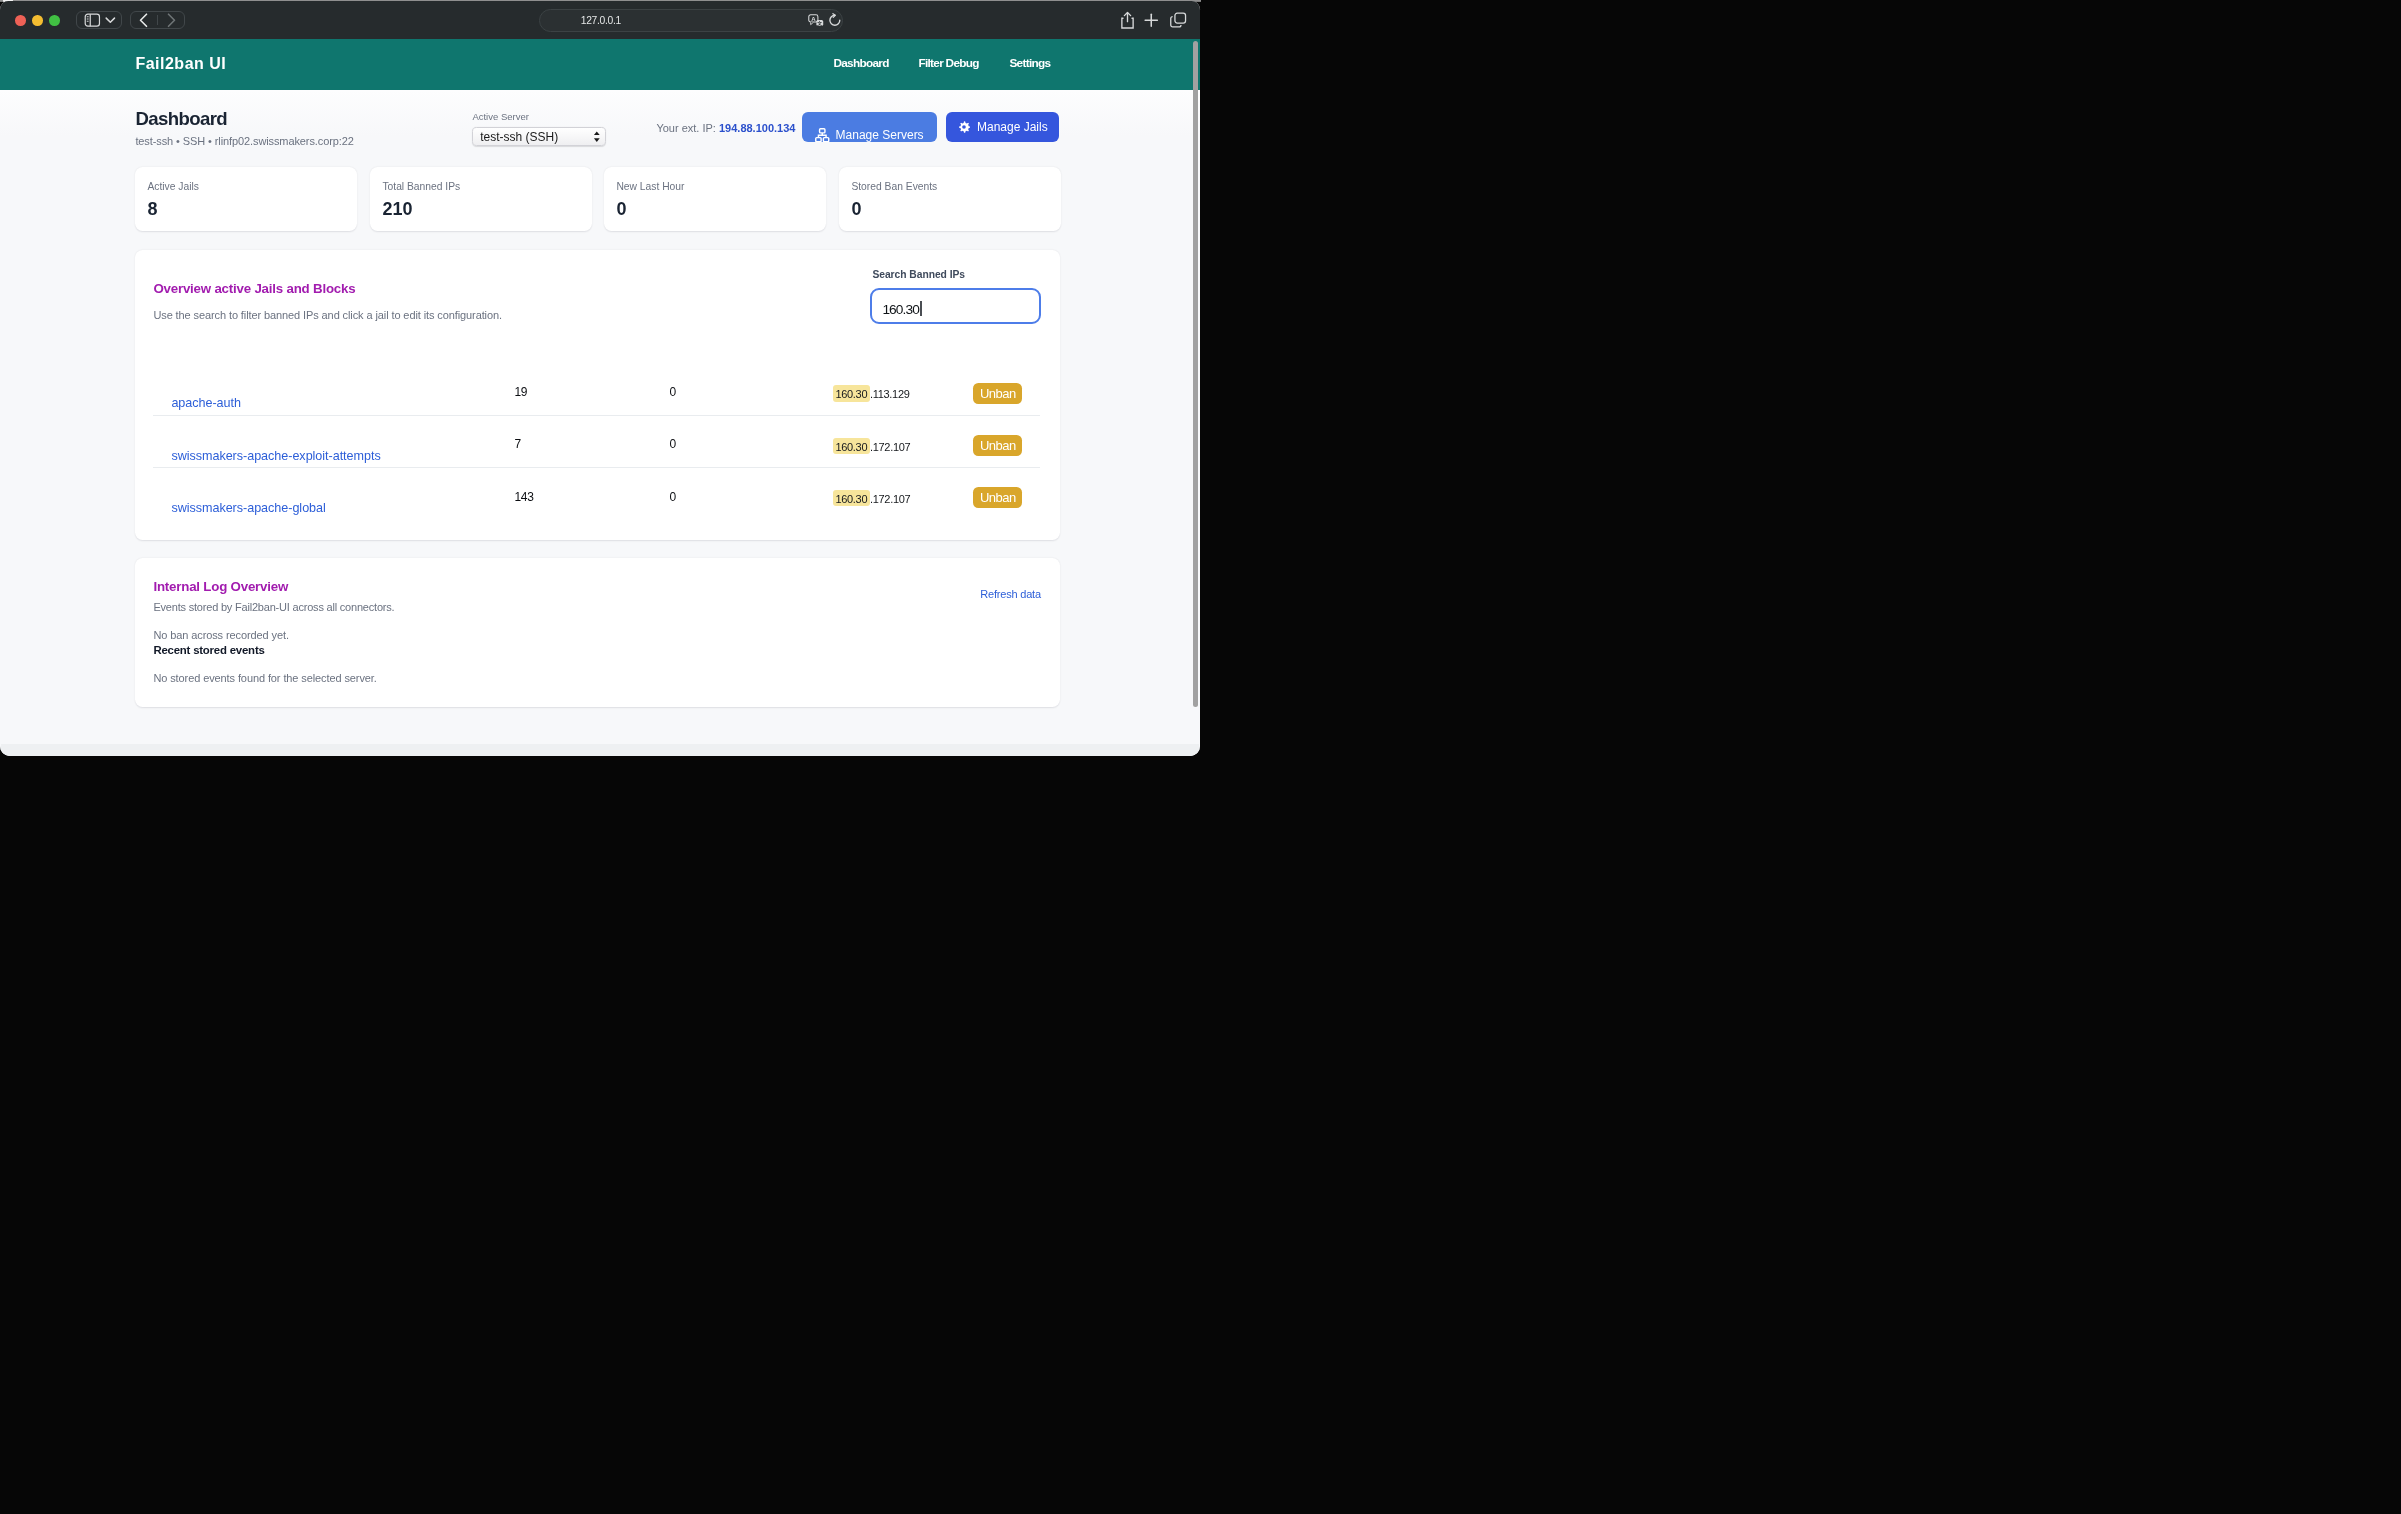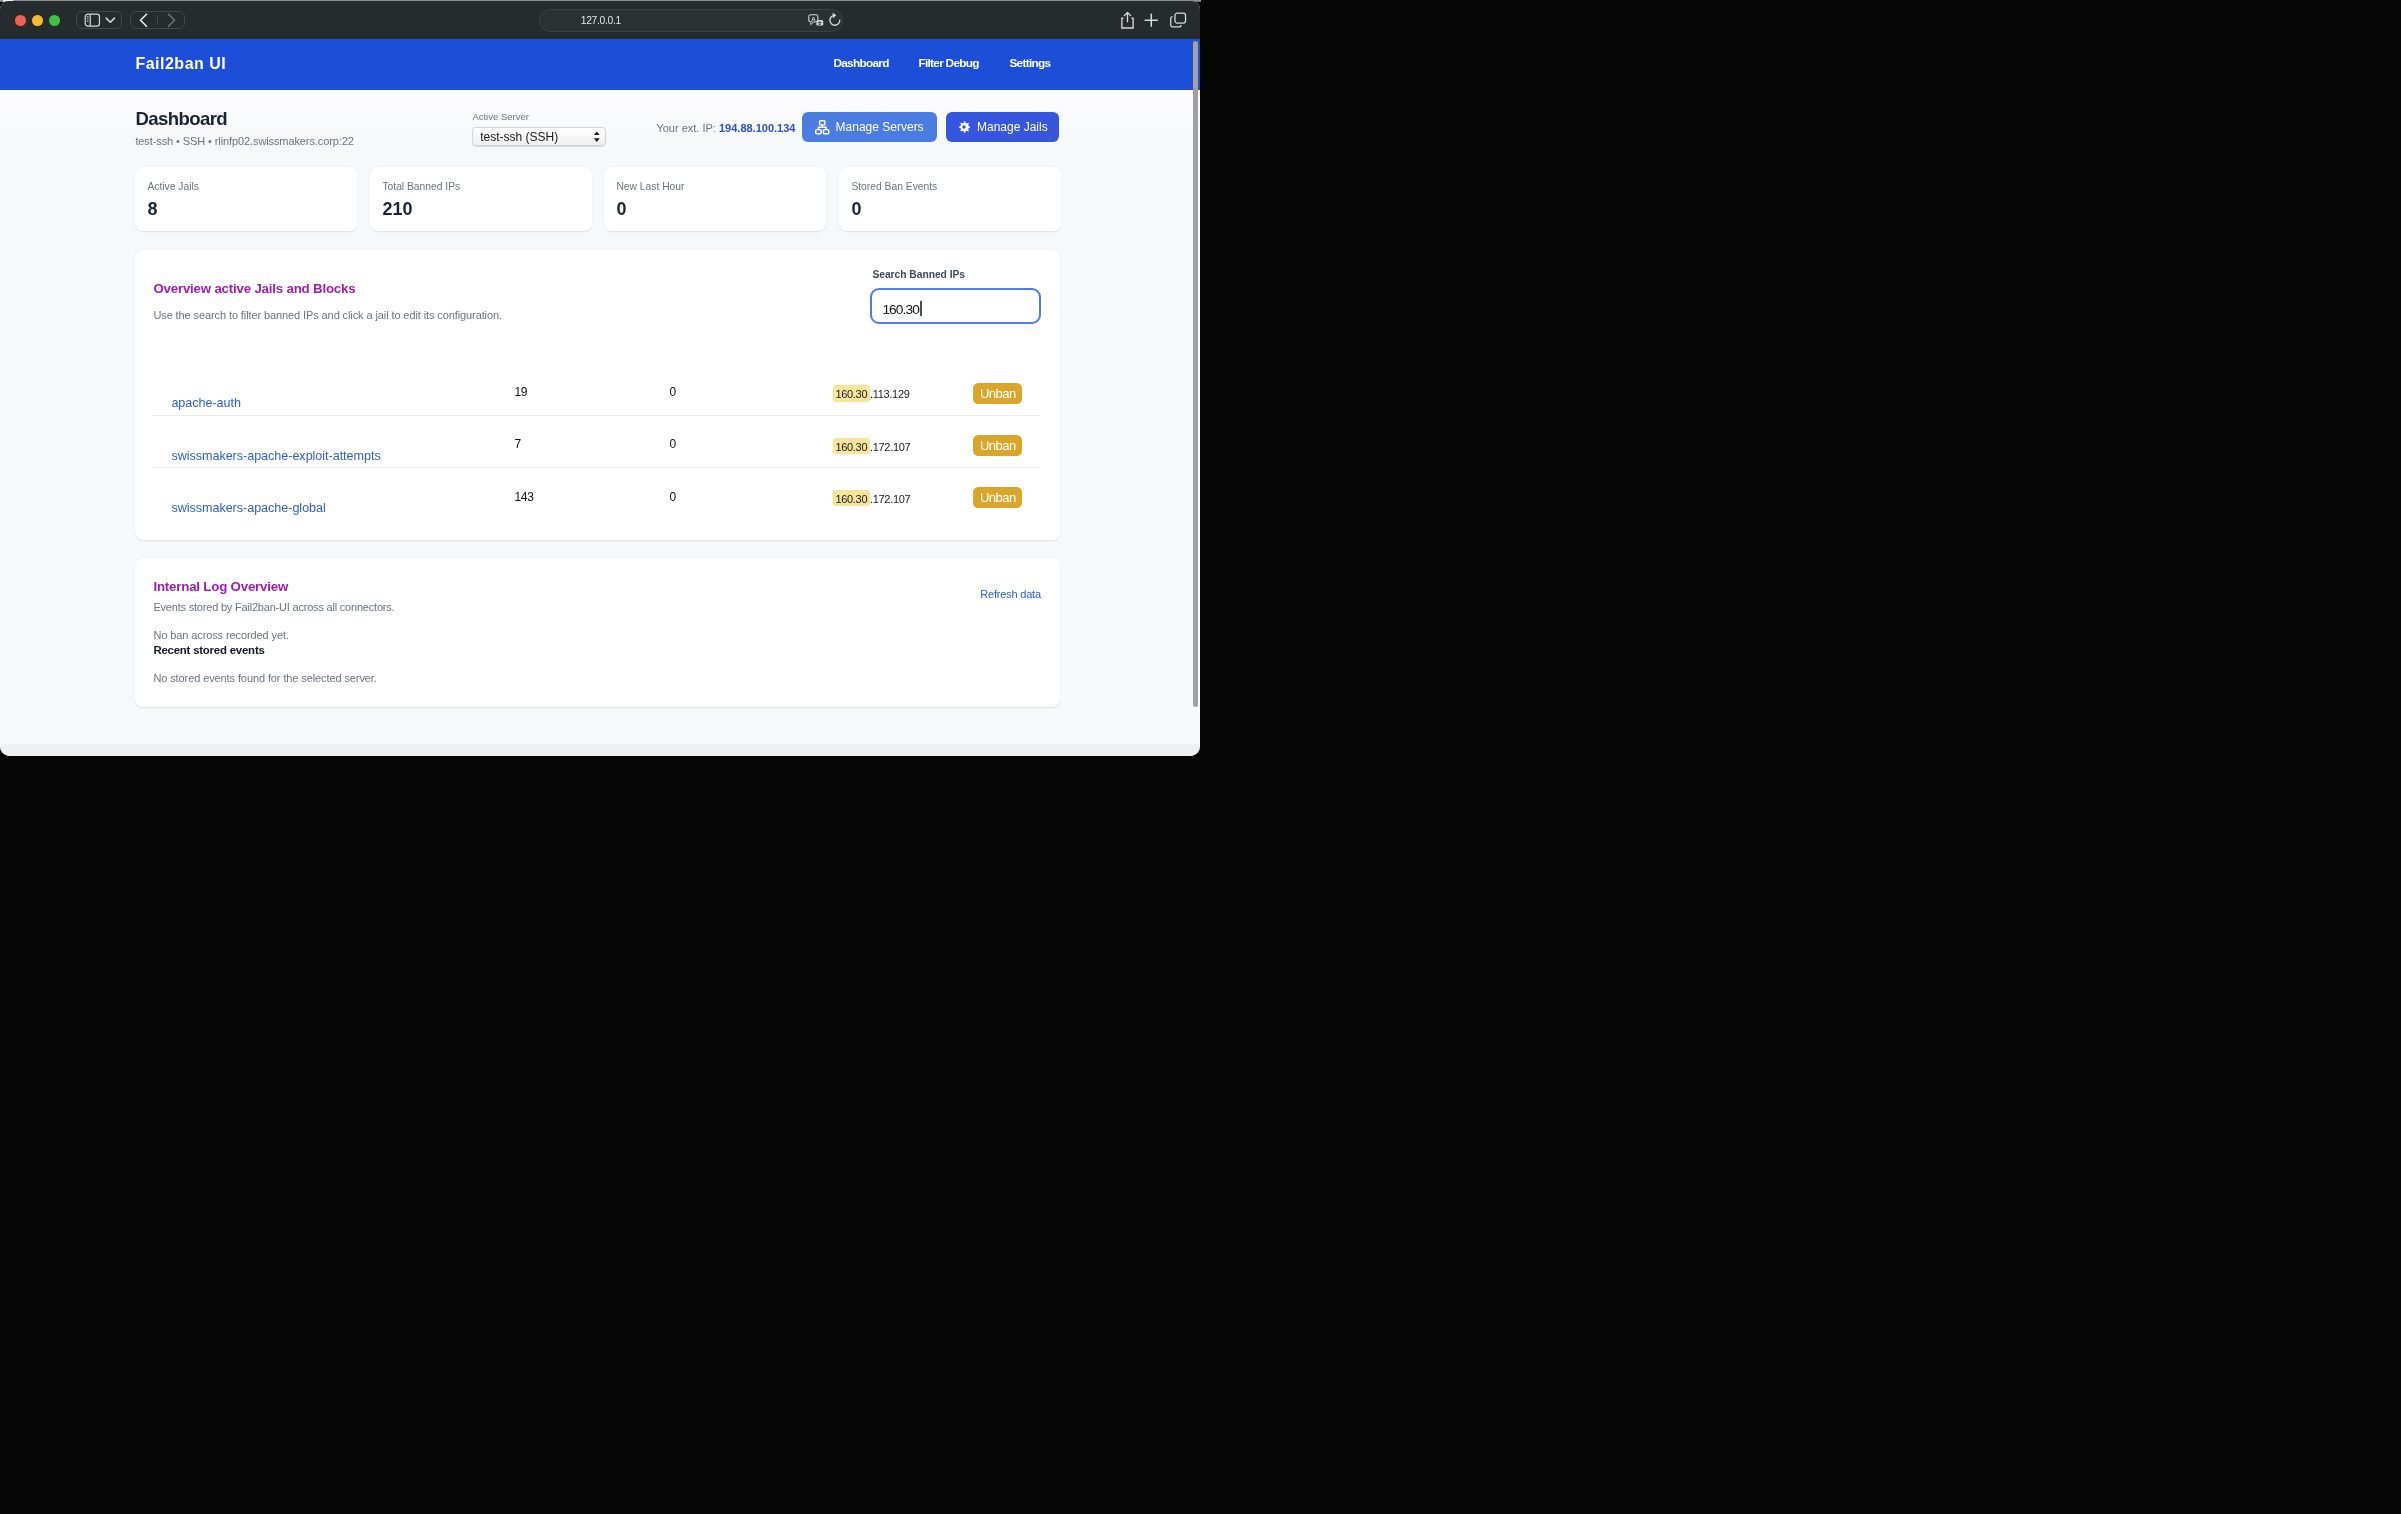--- a/index.html
+++ b/index.html
@@ -21,21 +21,21 @@
   #tl-grn   { left:49px;  background:#41c043; }
   .tbgroup { top:10.3px; height:18px; border:0.8px solid #41474a; border-radius:6px; }
   #grp-side { left:76px; width:46px; }
   #grp-nav  { left:130px; width:55px; }
   .tbico { stroke:#d7d9da; fill:none; stroke-width:1.6; }
   #urlbar { left:539px; top:8.4px; width:304px; height:23px; border-radius:11.4px; background:#2b3032;
             border:0.8px solid #3c4244; }
   #urltext { left:0; top:15px; width:1201px; text-align:center; font-size:10.3px; line-height:10.3px; letter-spacing:-0.3px; color:#e5e7e7; }
 
   
-  #nav { left:0; top:38px; width:100%; height:57px; background:#1d4ed8; }
+  #nav { left:0; top:38px; width:100%; height:57px; background:#0f766e; }
   #brand { left:135px; top:16.6px; font-size:16px; line-height:16px; letter-spacing:0.5px; font-weight:700; color:#fff; }
   .navlink { top:19.3px; font-size:11.8px; line-height:11.8px; letter-spacing:-0.7px; font-weight:700; color:#fff; }
 
   
   #page { left:0; top:89px; width:100%; height:667px; background:linear-gradient(#fdfdfe, #f7f8fa 46px); }
 
   .card { background:#fff; border-radius:7.6px; box-shadow:0 0.8px 1.5px rgba(16,24,40,.06), 0 0.8px 2.3px rgba(16,24,40,.05); }
   .sub { font-size:11px; line-height:11.4px; letter-spacing:-0.1px; color:#6b7280; }
   .statlabel { font-size:10.3px; line-height:10.3px; color:#6b7280; }
   .statnum { font-size:18px; line-height:18px; font-weight:700; color:#1a2433; }
@@ -126,21 +126,21 @@
            background:linear-gradient(#ffffff,#efeff1); border:0.8px solid #d2d2d7; box-shadow:0 0.4px 1.1px rgba(0,0,0,.12);">
         <div class="abs" style="left:6.8px; top:0; line-height:18px; font-size:12px; color:#1a1a1a;">test-ssh (SSH)</div>
         <svg class="abs" style="right:5.3px; top:3.4px;" width="7.6" height="11.4" viewBox="0 0 10 15">
           <path d="M5 0.5 L8.8 5.3 H1.2 Z" fill="#1a1a1a"></path>
           <path d="M5 14.5 L8.8 9.7 H1.2 Z" fill="#1a1a1a"></path>
         </svg>
       </div>
 
       <div class="abs" style="left:656px; top:33px; font-size:11px; line-height:11px; color:#6b7280;">Your ext. IP: <span style="color:#2b50cc; font-weight:700;">194.88.100.134</span></div>
 
-      <div class="abs btn" style="left:802px; top:22.4px; width:135px; height:30px; background:#4b7ce2;">
+      <div class="abs btn" style="left:802px; top:22.4px; width:135px; height:30px; background:#4b7ce2;align-items:flex-end;">
         <svg style="margin-left:13px;" width="14.5" height="14.5" viewBox="0 0 19 19">
           <rect x="6" y="1" width="7" height="5.4" rx="1.2" fill="none" stroke="#fff" stroke-width="1.9"></rect>
           <rect x="1" y="12.6" width="7" height="5.4" rx="1.2" fill="none" stroke="#fff" stroke-width="1.9"></rect>
           <rect x="11" y="12.6" width="7" height="5.4" rx="1.2" fill="none" stroke="#fff" stroke-width="1.9"></rect>
           <path d="M9.5 6.4 V9.5 M4.5 12.6 V9.5 H14.5 V12.6" fill="none" stroke="#fff" stroke-width="1.9"></path>
         </svg>
         <span style="margin-left:5.7px;">Manage Servers</span>
       </div>
       <div class="abs btn" style="left:946px; top:22.4px; width:113px; height:30px; background:#3556dd;">
         <svg style="margin-left:11.4px;" width="12" height="12" viewBox="0 0 17 17">

